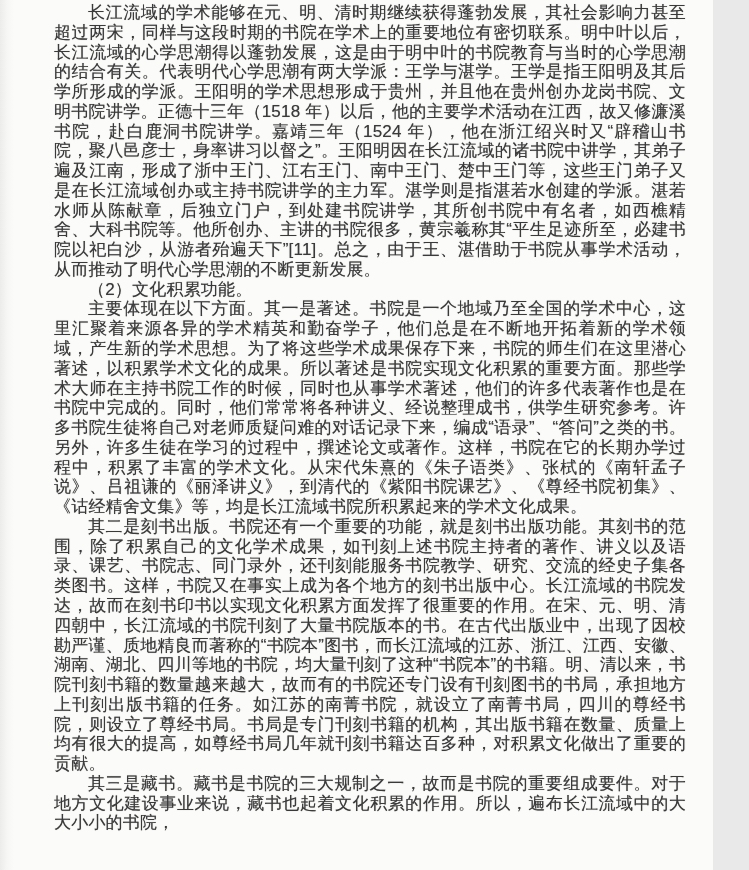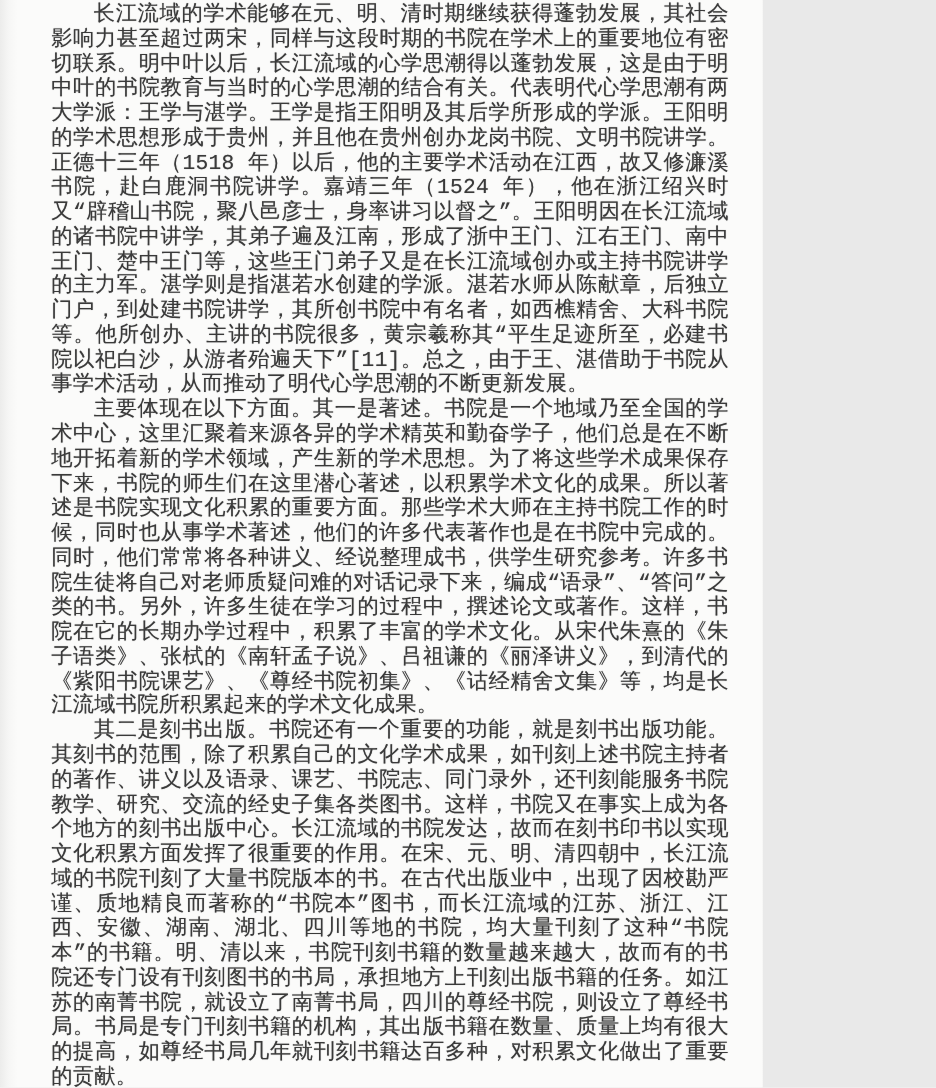--- a/index.html
+++ b/index.html
@@ -2,29 +2,29 @@
 <html><head>
 <meta charset="utf-8">
 <style>
   html, body {
     margin: 0;
     padding: 0;
     background: #e9e9e9;
   }
   .page {
     position: relative;
-    width: 610px;
+    width: 713px;
     height: 870px;
     margin: 0;
     background: #fbfbfa;
     background-image: linear-gradient(to right, #ececeb 0px, #f6f6f5 7px, #fbfbfa 14px, #fbfbfa 735px, #f7f7f6 749px);
     overflow: hidden;
     box-sizing: border-box;
-    padding: 3px 27px 0 41px;
-    font-family: Liberation Mono, monospace;
+    padding: 3px 27px 0 54px;
+    font-family: Liberation Sans, sans-serif;
   }
   .body-text p {
     margin: 0;
     padding: 0;
     font-size: 17px;
     line-height: 19.77px;
     color: #3a3a3a;
     text-align: justify;
     text-justify: inter-ideograph;
     text-indent: 2em;
@@ -32,17 +32,18 @@
     text-shadow: 0 0 0.7px rgba(70,70,70,0.65);
     word-break: break-all;
   }
 </style>
 </head>
 <body>
 
 <div class="page">
   <div class="body-text">
     <p>长江流域的学术能够在元、明、清时期继续获得蓬勃发展，其社会影响力甚至超过两宋，同样与这段时期的书院在学术上的重要地位有密切联系。明中叶以后，长江流域的心学思潮得以蓬勃发展，这是由于明中叶的书院教育与当时的心学思潮的结合有关。代表明代心学思潮有两大学派：王学与湛学。王学是指王阳明及其后学所形成的学派。王阳明的学术思想形成于贵州，并且他在贵州创办龙岗书院、文明书院讲学。正德十三年（1518 年）以后，他的主要学术活动在江西，故又修濂溪书院，赴白鹿洞书院讲学。嘉靖三年（1524 年），他在浙江绍兴时又“辟稽山书院，聚八邑彦士，身率讲习以督之”。王阳明因在长江流域的诸书院中讲学，其弟子遍及江南，形成了浙中王门、江右王门、南中王门、楚中王门等，这些王门弟子又是在长江流域创办或主持书院讲学的主力军。湛学则是指湛若水创建的学派。湛若水师从陈献章，后独立门户，到处建书院讲学，其所创书院中有名者，如西樵精舍、大科书院等。他所创办、主讲的书院很多，黄宗羲称其“平生足迹所至，必建书院以祀白沙，从游者殆遍天下”[11]。总之，由于王、湛借助于书院从事学术活动，从而推动了明代心学思潮的不断更新发展。</p>
+    <p>（2）文化积累功能。</p>
     <p>主要体现在以下方面。其一是著述。书院是一个地域乃至全国的学术中心，这里汇聚着来源各异的学术精英和勤奋学子，他们总是在不断地开拓着新的学术领域，产生新的学术思想。为了将这些学术成果保存下来，书院的师生们在这里潜心著述，以积累学术文化的成果。所以著述是书院实现文化积累的重要方面。那些学术大师在主持书院工作的时候，同时也从事学术著述，他们的许多代表著作也是在书院中完成的。同时，他们常常将各种讲义、经说整理成书，供学生研究参考。许多书院生徒将自己对老师质疑问难的对话记录下来，编成“语录”、“答问”之类的书。另外，许多生徒在学习的过程中，撰述论文或著作。这样，书院在它的长期办学过程中，积累了丰富的学术文化。从宋代朱熹的《朱子语类》、张栻的《南轩孟子说》、吕祖谦的《丽泽讲义》，到清代的《紫阳书院课艺》、《尊经书院初集》、《诂经精舍文集》等，均是长江流域书院所积累起来的学术文化成果。</p>
     <p>其二是刻书出版。书院还有一个重要的功能，就是刻书出版功能。其刻书的范围，除了积累自己的文化学术成果，如刊刻上述书院主持者的著作、讲义以及语录、课艺、书院志、同门录外，还刊刻能服务书院教学、研究、交流的经史子集各类图书。这样，书院又在事实上成为各个地方的刻书出版中心。长江流域的书院发达，故而在刻书印书以实现文化积累方面发挥了很重要的作用。在宋、元、明、清四朝中，长江流域的书院刊刻了大量书院版本的书。在古代出版业中，出现了因校勘严谨、质地精良而著称的“书院本”图书，而长江流域的江苏、浙江、江西、安徽、湖南、湖北、四川等地的书院，均大量刊刻了这种“书院本”的书籍。明、清以来，书院刊刻书籍的数量越来越大，故而有的书院还专门设有刊刻图书的书局，承担地方上刊刻出版书籍的任务。如江苏的南菁书院，就设立了南菁书局，四川的尊经书院，则设立了尊经书局。书局是专门刊刻书籍的机构，其出版书籍在数量、质量上均有很大的提高，如尊经书局几年就刊刻书籍达百多种，对积累文化做出了重要的贡献。</p>
     <p>其三是藏书。藏书是书院的三大规制之一，故而是书院的重要组成要件。对于地方文化建设事业来说，藏书也起着文化积累的作用。所以，遍布长江流域中的大大小小的书院，</p>
   </div>
 </div>
 
 </body></html>

